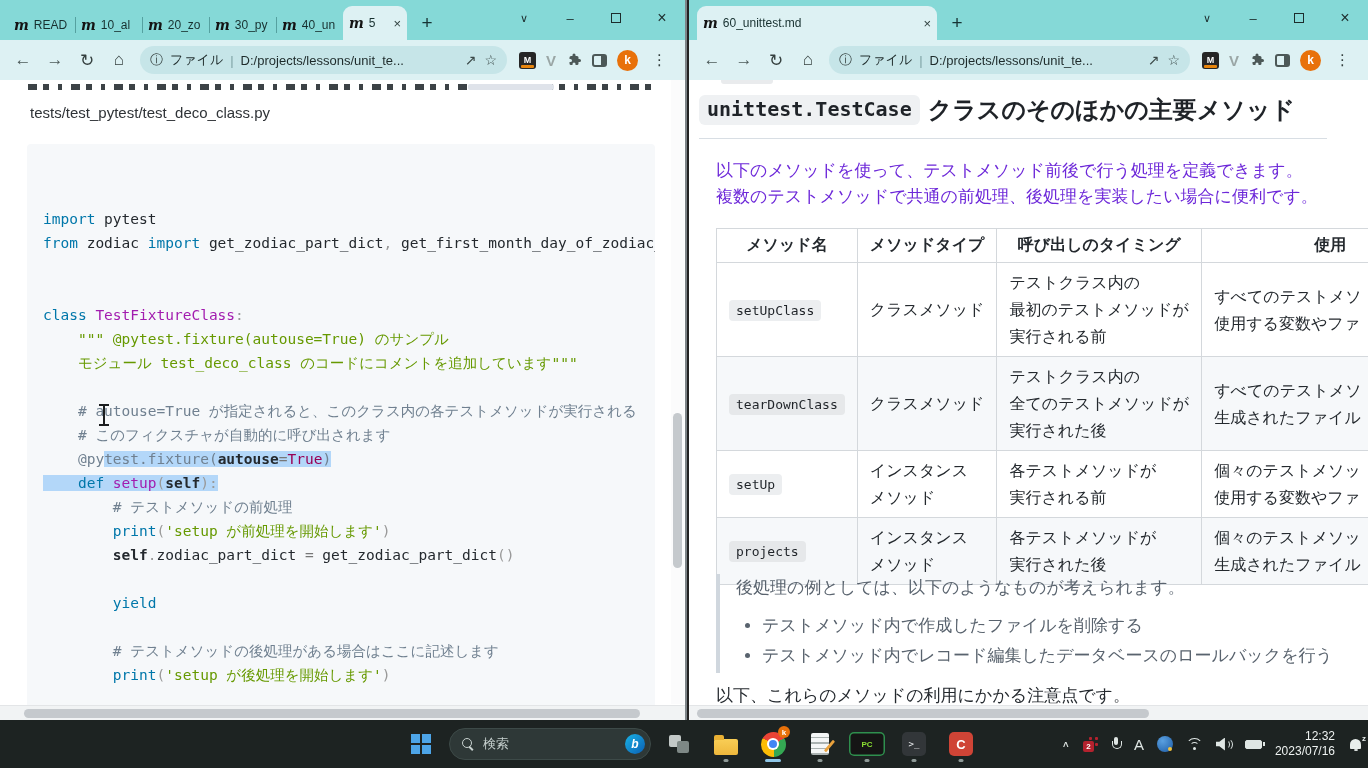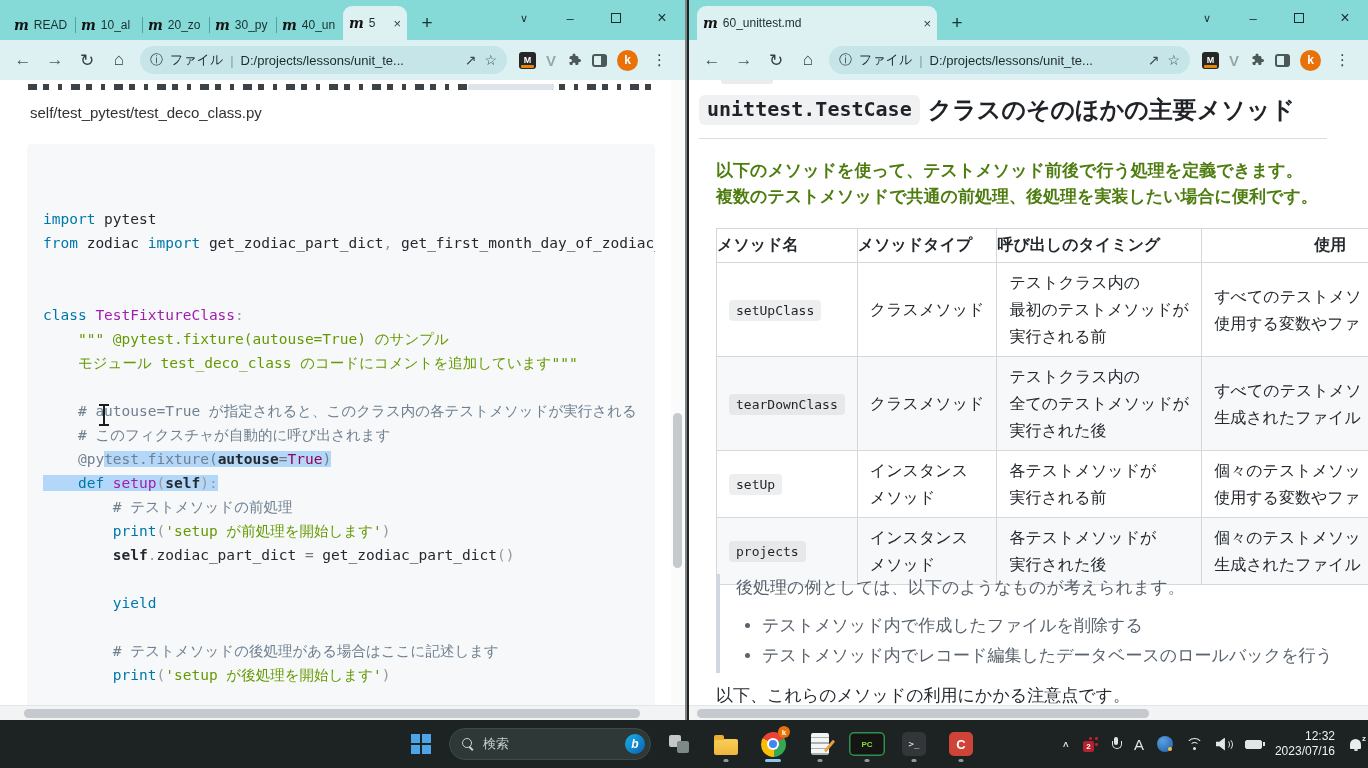--- a/index.html
+++ b/index.html
@@ -79,25 +79,25 @@
   .ibeam .bar { left:6px; top:2px; width:2px; height:19px; }
   .ibeam .top { left:2px; top:1px; width:10px; height:2px; }
   .ibeam .bot { left:2px; bottom:0; width:10px; height:2px; }
 
   
   .rc { color:#24292e; }
   .rc-heading { position:absolute; top:14px; left:10px; width:628px; border-bottom:1px solid #d8dee4; padding-bottom:12px;
                 font-size:24px; font-weight:bold; color:#1f2328; display:flex; align-items:center; }
   .code-chip { font-family:"DejaVu Sans Mono","Liberation Mono",monospace; background:#eff1f3; border-radius:6px;
                padding:2px 8px 4px; font-size:20px; font-weight:600; color:#1f2328; margin-right:8px; }
-  .rc-intro { position:absolute; top:78px; left:27px; font-size:17px; line-height:26px; color:#4d7c0f; white-space:nowrap;font-weight:bold; }
+  .rc-intro { position:absolute; top:78px; left:27px; font-size:17px; line-height:26px; color:#6d28d9; white-space:nowrap; }
 
   table.rc-table { position:absolute; top:148px; left:27px; border-collapse:collapse; table-layout:fixed; font-size:16px; color:#24292e; }
   .rc-table th, .rc-table td { border:1px solid #d4d8dc; vertical-align:middle; }
-  .rc-table th { font-weight:bold; text-align:left; font-size:16px; }
+  .rc-table th { font-weight:bold; text-align:center; font-size:16px; }
   .rc-table th.col1{width:136px} .rc-table th.col2{width:137px} .rc-table th.col3{width:206px}
   .rc-table th.col4{width:400px; text-align:left; padding-left:112px;}
   .rc-table thead tr { height:34px; }
   .rc-table tbody tr:nth-child(1){height:86px}
   .rc-table tbody tr:nth-child(2){height:85px}
   .rc-table tbody tr:nth-child(3){height:60px}
   .rc-table tbody tr:nth-child(4){height:62px}
   .rc-table tbody tr.striped { background:#f6f8fa; }
   .rc-table td { padding:6px 12px; }
   .rc-table td .cellline { line-height:27px; white-space:nowrap; }
@@ -242,21 +242,21 @@
           </svg>
         <span class="ext-side"></span>
         <span class="avatar">k</span>
         <span class="menu-dots">⋮</span>
       </div>
     </div>
     <div class="content">
       <div class="clipped-line">
         <span class="clipped-chip"></span>
       </div>
-      <div class="md-filename">self/test_pytest/test_deco_class.py</div>
+      <div class="md-filename">tests/test_pytest/test_deco_class.py</div>
       <div class="codeblock">
         <div id="code-lines"><div class="code-line"><span class="tk-kw">import</span><span class="tk-pl"> pytest</span></div><div class="code-line"><span class="tk-kw">from</span><span class="tk-pl"> zodiac </span><span class="tk-kw">import</span><span class="tk-pl"> get_zodiac_part_dict</span><span class="tk-pu">,</span><span class="tk-pl"> get_first_month_day_of_zodiac_</span></div><div class="code-line"> </div><div class="code-line"> </div><div class="code-line"><span class="tk-kw">class</span><span class="tk-pl"> </span><span class="tk-nm">TestFixtureClass</span><span class="tk-pu">:</span></div><div class="code-line"><span class="tk-pl">    </span><span class="tk-st">""" @pytest.fixture(autouse=True) のサンプル</span></div><div class="code-line"><span class="tk-pl">    </span><span class="tk-st">モジュール test_deco_class のコードにコメントを追加しています"""</span></div><div class="code-line"> </div><div class="code-line"><span class="tk-pl">    </span><span class="tk-cm"># autouse=True が指定されると、このクラス内の各テストメソッドが実行される</span></div><div class="code-line"><span class="tk-pl">    </span><span class="tk-cm"># このフィクスチャが自動的に呼び出されます</span></div><div class="code-line"><span class="tk-pl">    </span><span class="tk-dec">@py</span><span class="tk-dec sel">test.fixture(</span><span class="tk-bd sel">autouse</span><span class="tk-op sel">=</span><span class="tk-bool sel">True</span><span class="tk-dec sel">)</span></div><div class="code-line"><span class="tk-pl sel">    </span><span class="tk-kw sel">def</span><span class="tk-pl sel"> </span><span class="tk-nm sel">setup</span><span class="tk-pu sel">(</span><span class="tk-bd sel">self</span><span class="tk-pu sel">):</span></div><div class="code-line"><span class="tk-pl">        </span><span class="tk-cm"># テストメソッドの前処理</span></div><div class="code-line"><span class="tk-pl">        </span><span class="tk-kw">print</span><span class="tk-pu">(</span><span class="tk-st">'setup が前処理を開始します'</span><span class="tk-pu">)</span></div><div class="code-line"><span class="tk-pl">        </span><span class="tk-bd">self</span><span class="tk-pu">.</span><span class="tk-pl">zodiac_part_dict </span><span class="tk-op">=</span><span class="tk-pl"> get_zodiac_part_dict</span><span class="tk-pu">()</span></div><div class="code-line"> </div><div class="code-line"><span class="tk-pl">        </span><span class="tk-kw">yield</span></div><div class="code-line"> </div><div class="code-line"><span class="tk-pl">        </span><span class="tk-cm"># テストメソッドの後処理がある場合はここに記述します</span></div><div class="code-line"><span class="tk-pl">        </span><span class="tk-kw">print</span><span class="tk-pu">(</span><span class="tk-st">'setup が後処理を開始します'</span><span class="tk-pu">)</span></div><div class="code-line"> </div><div class="code-line"><span class="tk-pl">    </span><span class="tk-kw">def</span><span class="tk-pl"> </span><span class="tk-nm">test_1</span><span class="tk-pu">(</span><span class="tk-bd">self</span><span class="tk-pu">):</span></div></div>
       </div>
       <div class="vscroll">
         <div class="vthumb" style="top:333px;height:155px;"></div>
       </div>
       <div class="hscroll">
         <div class="hthumb" style="left:24px;width:616px;"></div>
       </div>
       <div class="ibeam">

